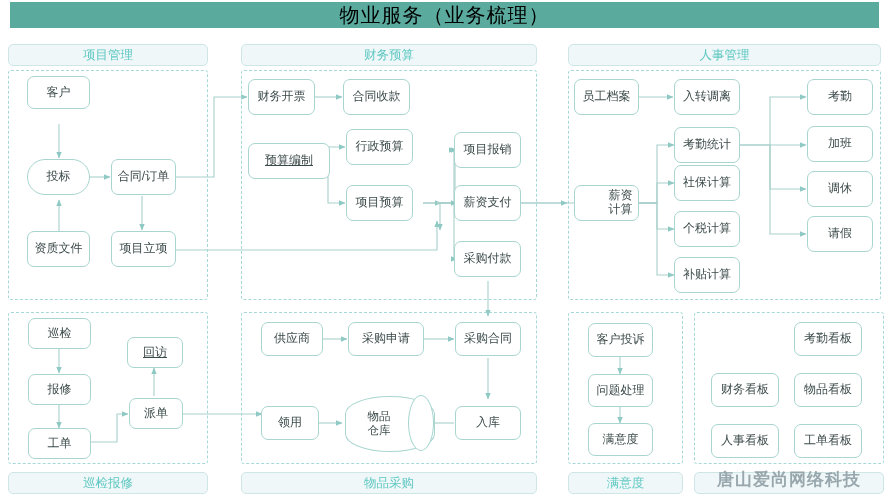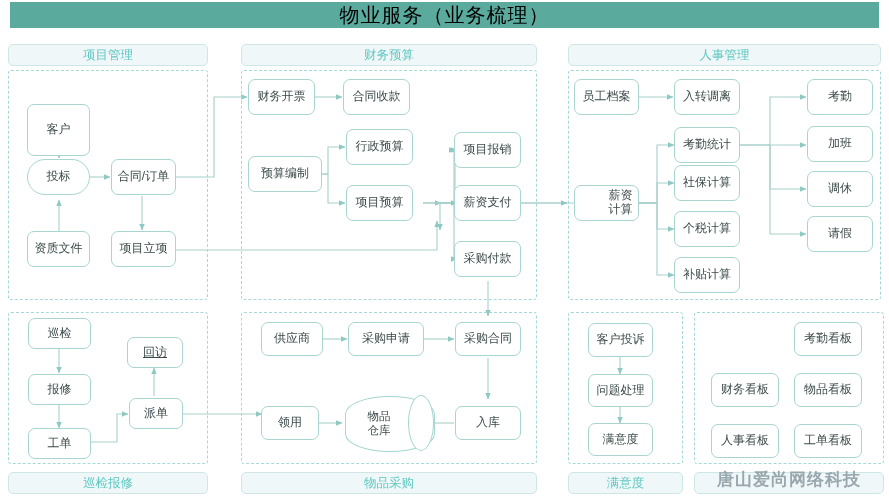--- a/index.html
+++ b/index.html
@@ -136,32 +136,32 @@
       <path d="M488,281 L488,316"></path>
 
       <path d="M620,357 L620,374"></path>
       <path d="M620,406 L620,423"></path>
     </g>
   </svg>
 
   <div class="panel-label" style="left:8px;top:44px;width:200px;height:22px;">项目管理</div>
   <div class="group" style="left:8px;top:70px;width:200px;height:230px;"></div>
 
-  <div class="node" style="left:27px;top:104px;width:63px;height:52px;">客户</div>
+  <div class="node" style="left:27px;top:76px;width:63px;height:33px;">客户</div>
   <div class="node" style="left:27px;top:159px;width:63px;height:36px;border-radius:18px;">投标</div>
   <div class="node" style="left:111px;top:159px;width:65px;height:36px;">合同/订单</div>
   <div class="node" style="left:27px;top:231px;width:63px;height:36px;">资质文件</div>
   <div class="node" style="left:111px;top:231px;width:65px;height:36px;">项目立项</div>
 
   <div class="panel-label" style="left:241px;top:44px;width:296px;height:22px;">财务预算</div>
   <div class="group" style="left:241px;top:70px;width:296px;height:230px;"></div>
 
   <div class="node" style="left:248px;top:79px;width:67px;height:36px;">财务开票</div>
   <div class="node" style="left:343px;top:79px;width:67px;height:36px;text-align:center;">合同收款</div>
-  <div class="node" style="left:248px;top:156px;width:74px;height:36px;">预算编制</div>
+  <div class="node" style="left:248px;top:143px;width:82px;height:36px;text-decoration:underline;">预算编制</div>
   <div class="node" style="left:346px;top:129px;width:67px;height:36px;">行政预算</div>
   <div class="node" style="left:346px;top:185px;width:67px;height:36px;">项目预算</div>
   <div class="node" style="left:454px;top:132px;width:67px;height:36px;">项目报销</div>
   <div class="node" style="left:454px;top:185px;width:67px;height:36px;">薪资支付</div>
   <div class="node" style="left:454px;top:241px;width:67px;height:36px;">采购付款</div>
 
   <div class="panel-label" style="left:568px;top:44px;width:313px;height:22px;">人事管理</div>
   <div class="group" style="left:568px;top:70px;width:313px;height:230px;"></div>
 
   <div class="node" style="left:574px;top:79px;width:65px;height:36px;">员工档案</div>

